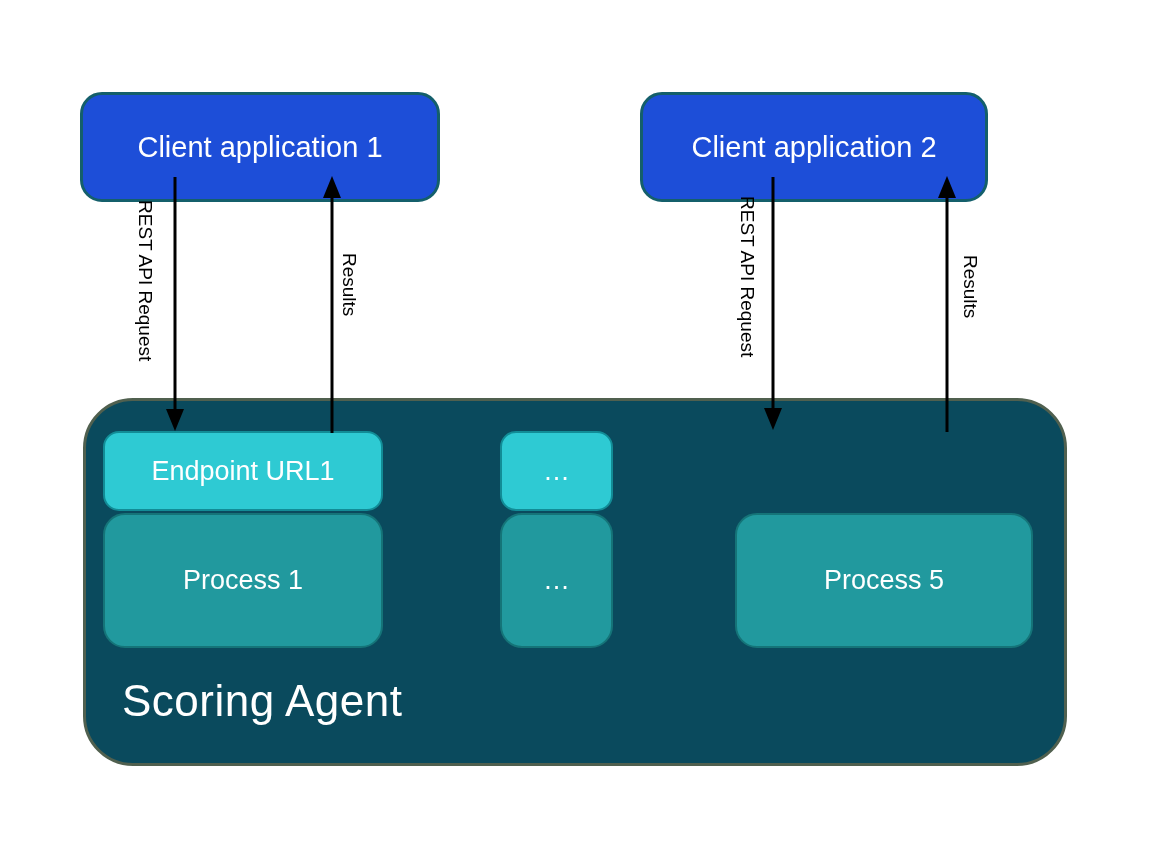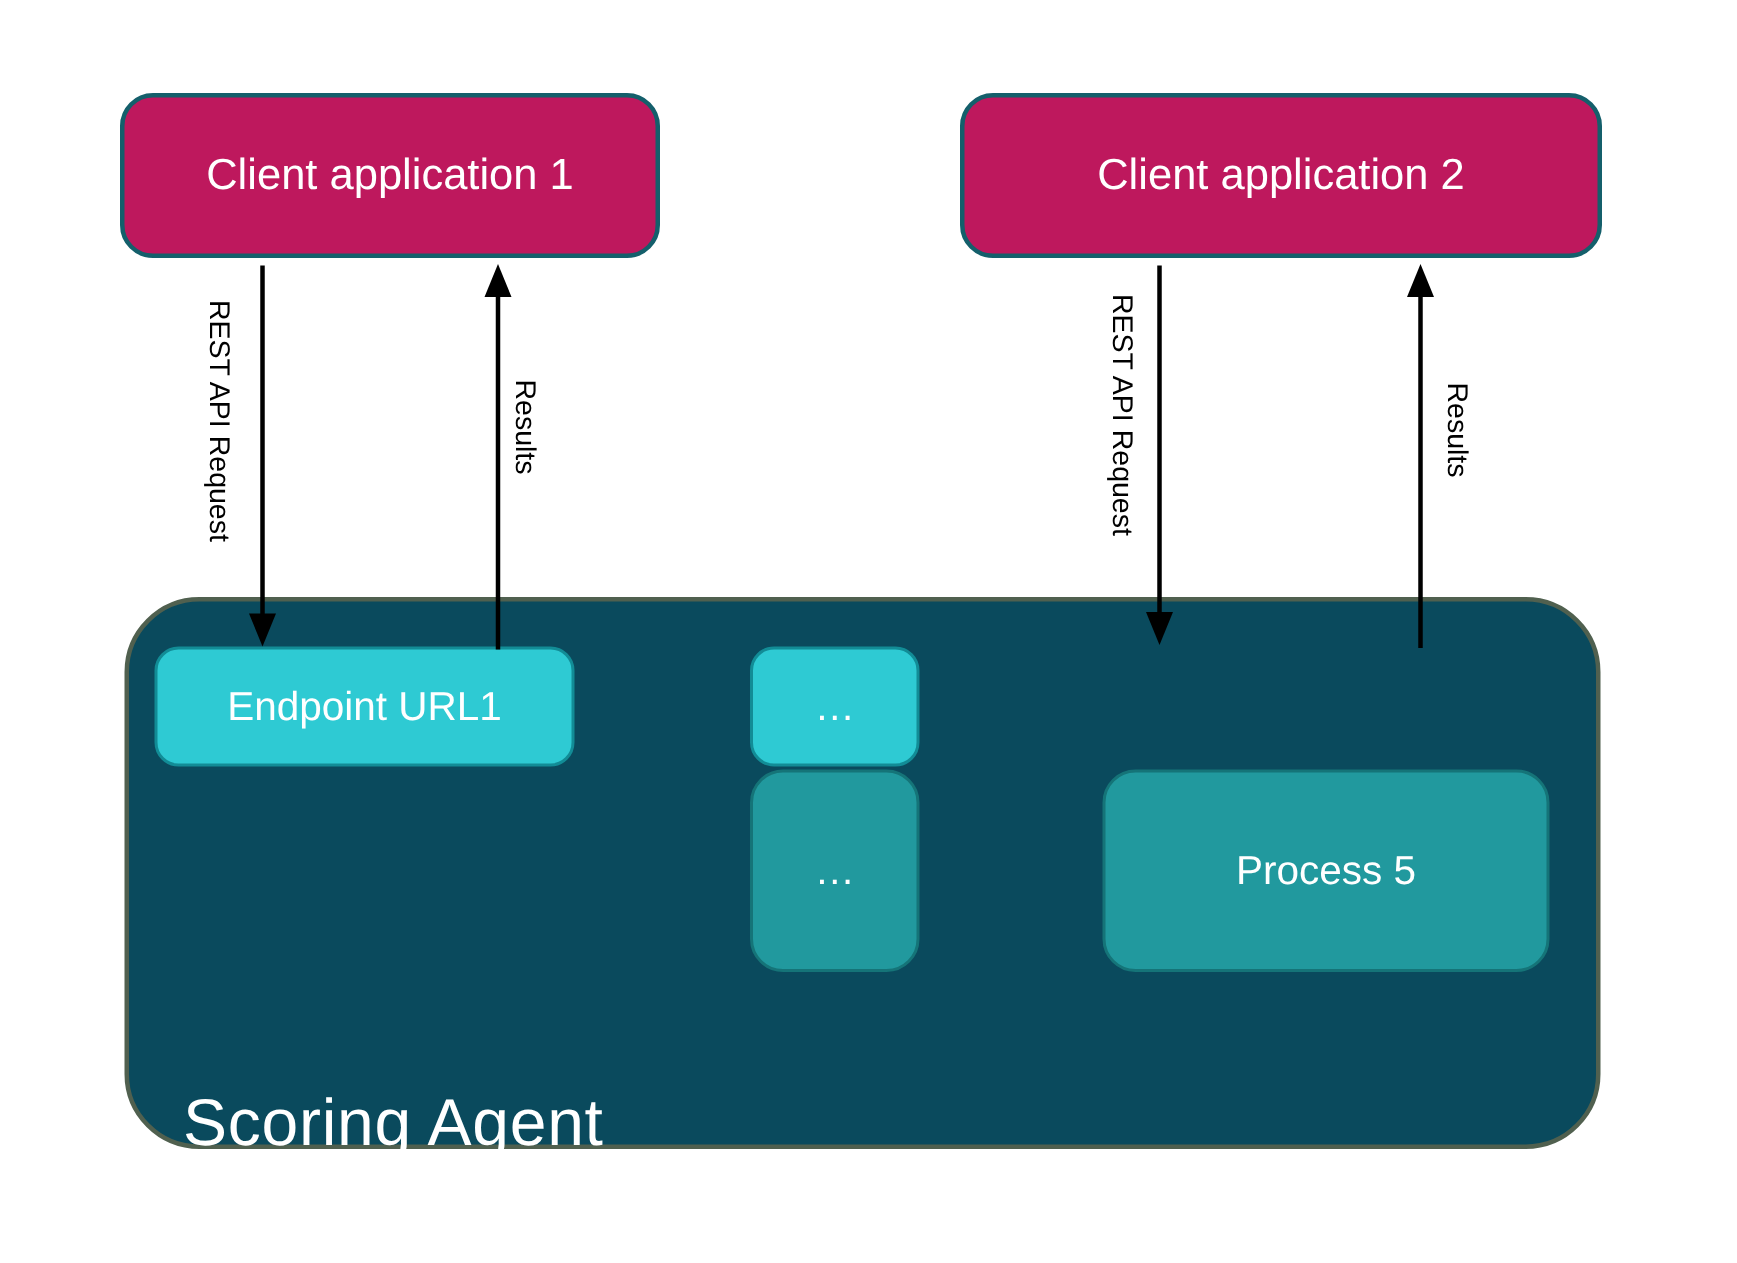--- a/index.html
+++ b/index.html
@@ -11,52 +11,52 @@
   .canvas {
     position: relative;
     width: 1158px;
     height: 842px;
     background: #ffffff;
     overflow: hidden;
   }
   .client-box {
     position: absolute;
     height: 110px;
-    background: #be185d;
+    background: #1d4ed8;
     border: 3px solid #145f6b;
     border-radius: 22px;
     display: flex;
     align-items: center;
     justify-content: center;
     color: #ffffff;
     font-size: 29px;
     box-sizing: border-box;
+    margin-top: 30px;
   }
   .client-1 { left: 80px;  top: 62px; width: 360px; }
-  .client-2 { left: 640px; top: 62px; width: 428px; }
+  .client-2 { left: 640px; top: 62px; width: 348px; }
 
   .agent-container {
     position: absolute;
     left: 83px;
     top: 398px;
     width: 984px;
     height: 368px;
     background: #0a4a5d;
     border: 3px solid #50604f;
     border-radius: 50px;
     box-sizing: border-box;
   }
   .agent-title {
     position: absolute;
     left: 122px;
     top: 676px;
     color: #ffffff;
     font-size: 44px;
     letter-spacing: 0.5px;
-    margin-top: 48px;
   }
 
   .endpoint-box {
     position: absolute;
     top: 431px;
     height: 80px;
     background: #2ecad3;
     border: 2px solid #128c96;
     border-radius: 16px;
     display: flex;
@@ -114,20 +114,23 @@
   <div class="client-box client-2">
     <span>Client application 2</span>
   </div>
 
   <div class="agent-container"></div>
   <div class="agent-title">Scoring Agent</div>
 
   <div class="endpoint-box col-1">
     <span>Endpoint URL1</span>
   </div>
+  <div class="process-box col-1">
+    <span>Process 1</span>
+  </div>
 
   <div class="endpoint-box col-mid">
     <span>…</span>
   </div>
   <div class="process-box col-mid">
     <span>…</span>
   </div>
 
   <div class="process-box col-2">
     <span>Process 5</span>

